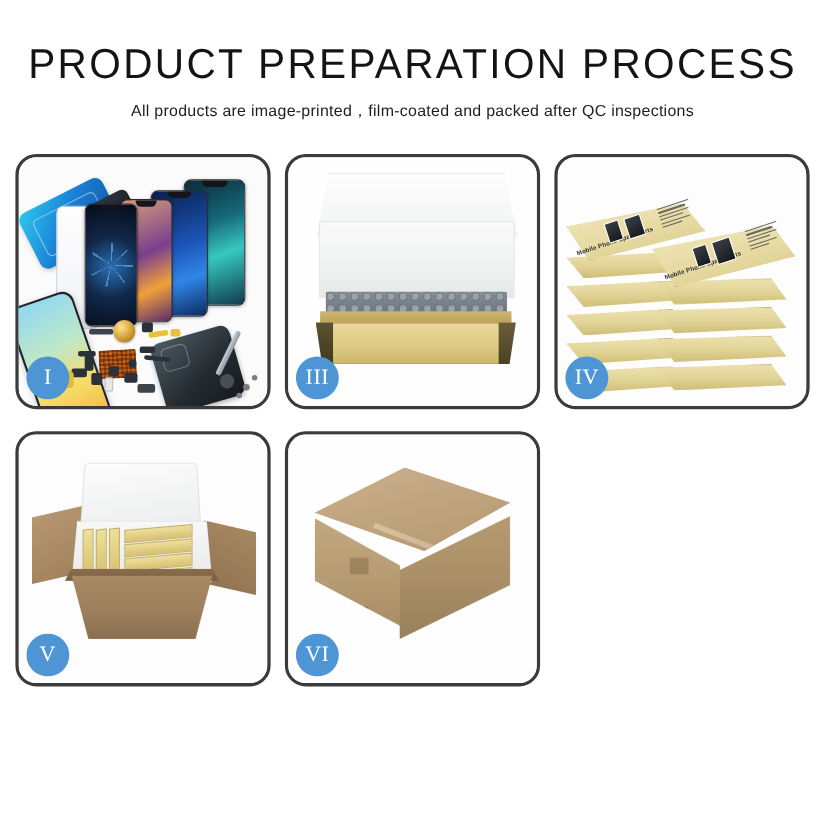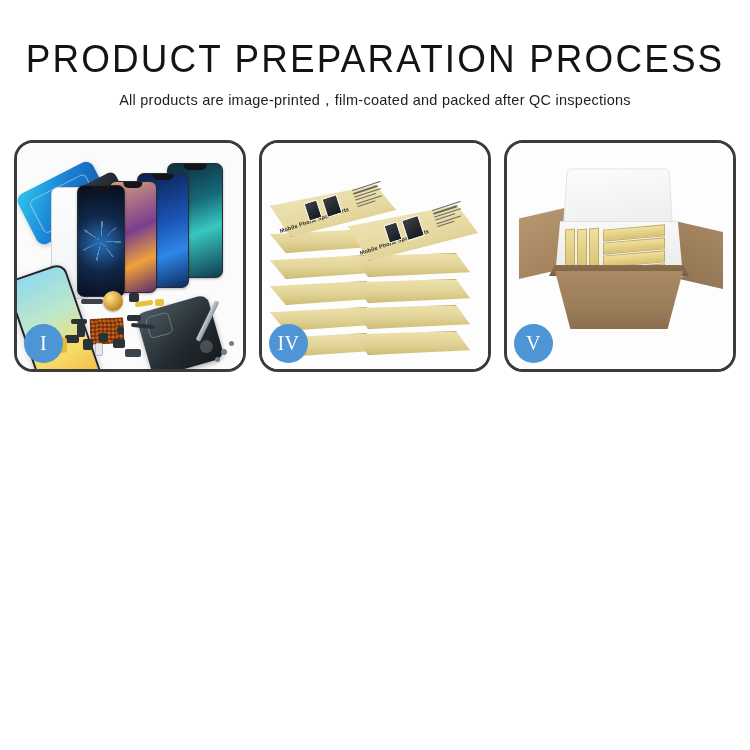--- a/index.html
+++ b/index.html
@@ -433,20 +433,33 @@
         <div class="prt l" style="left:108px; top:206px; width:16px; height:8px;"></div>
         <div class="prt sc" style="left:204px; top:206px; width:6px; height:6px;"></div>
         <div class="prt sc" style="left:212px; top:198px; width:5px; height:5px;"></div>
         <div class="prt sc" style="left:198px; top:214px; width:5px; height:5px;"></div>
         <div class="tweezer"></div>
       </div>
       <div class="badge">I</div>
     </div>
 
 
+    <div class="panel">
+      <div class="panel-stage">
+        <div class="p3-bg"></div>
+        <div class="box3-lid"></div>
+        <div class="box3-foam"></div>
+        <div class="box3-bubble"></div>
+        <div class="box3-inner-top"></div>
+        <div class="box3-front"></div>
+        <div class="box3-side"></div>
+        <div class="box3-side r"></div>
+      </div>
+      <div class="badge">III</div>
+    </div>
 
     <div class="panel">
       <div class="panel-stage">
         <div class="p4-bg"></div>
         <div class="stackwrap">
 
           <div class="sb sb-l" style="top:86px;"></div>
           <div class="sb sb-l" style="top:112px;"></div>
           <div class="sb sb-l" style="top:138px;"></div>
           <div class="sb sb-l" style="top:164px;"></div>
@@ -502,15 +515,29 @@
         <div class="ybox" style="left:96px;  top:97px; width:62px; height:12px; transform:skewY(-5deg);"></div>
         <div class="ybox" style="left:96px;  top:110px; width:62px; height:12px; transform:skewY(-5deg);"></div>
         <div class="ybox" style="left:96px;  top:123px; width:62px; height:10px; transform:skewY(-5deg);"></div>
 
         <div class="carton-rim"></div>
         <div class="carton-front"></div>
       </div>
       <div class="badge">V</div>
     </div>
 
+    <div class="panel">
+      <div class="panel-stage">
+        <div class="p6-bg"></div>
+        <div class="c6-top">
+          <div class="c6-seam"></div>
+        </div>
+        <div class="c6-left">
+          <div class="c6-tab" style="left:32px; top:36px; width:17px; height:15px;"></div>
+          <div class="c6-tab" style="left:32px; top:80px; width:17px; height:12px;"></div>
+        </div>
+        <div class="c6-right"></div>
+      </div>
+      <div class="badge">VI</div>
+    </div>
 
   </div>
 </div>
 
 </body></html>

